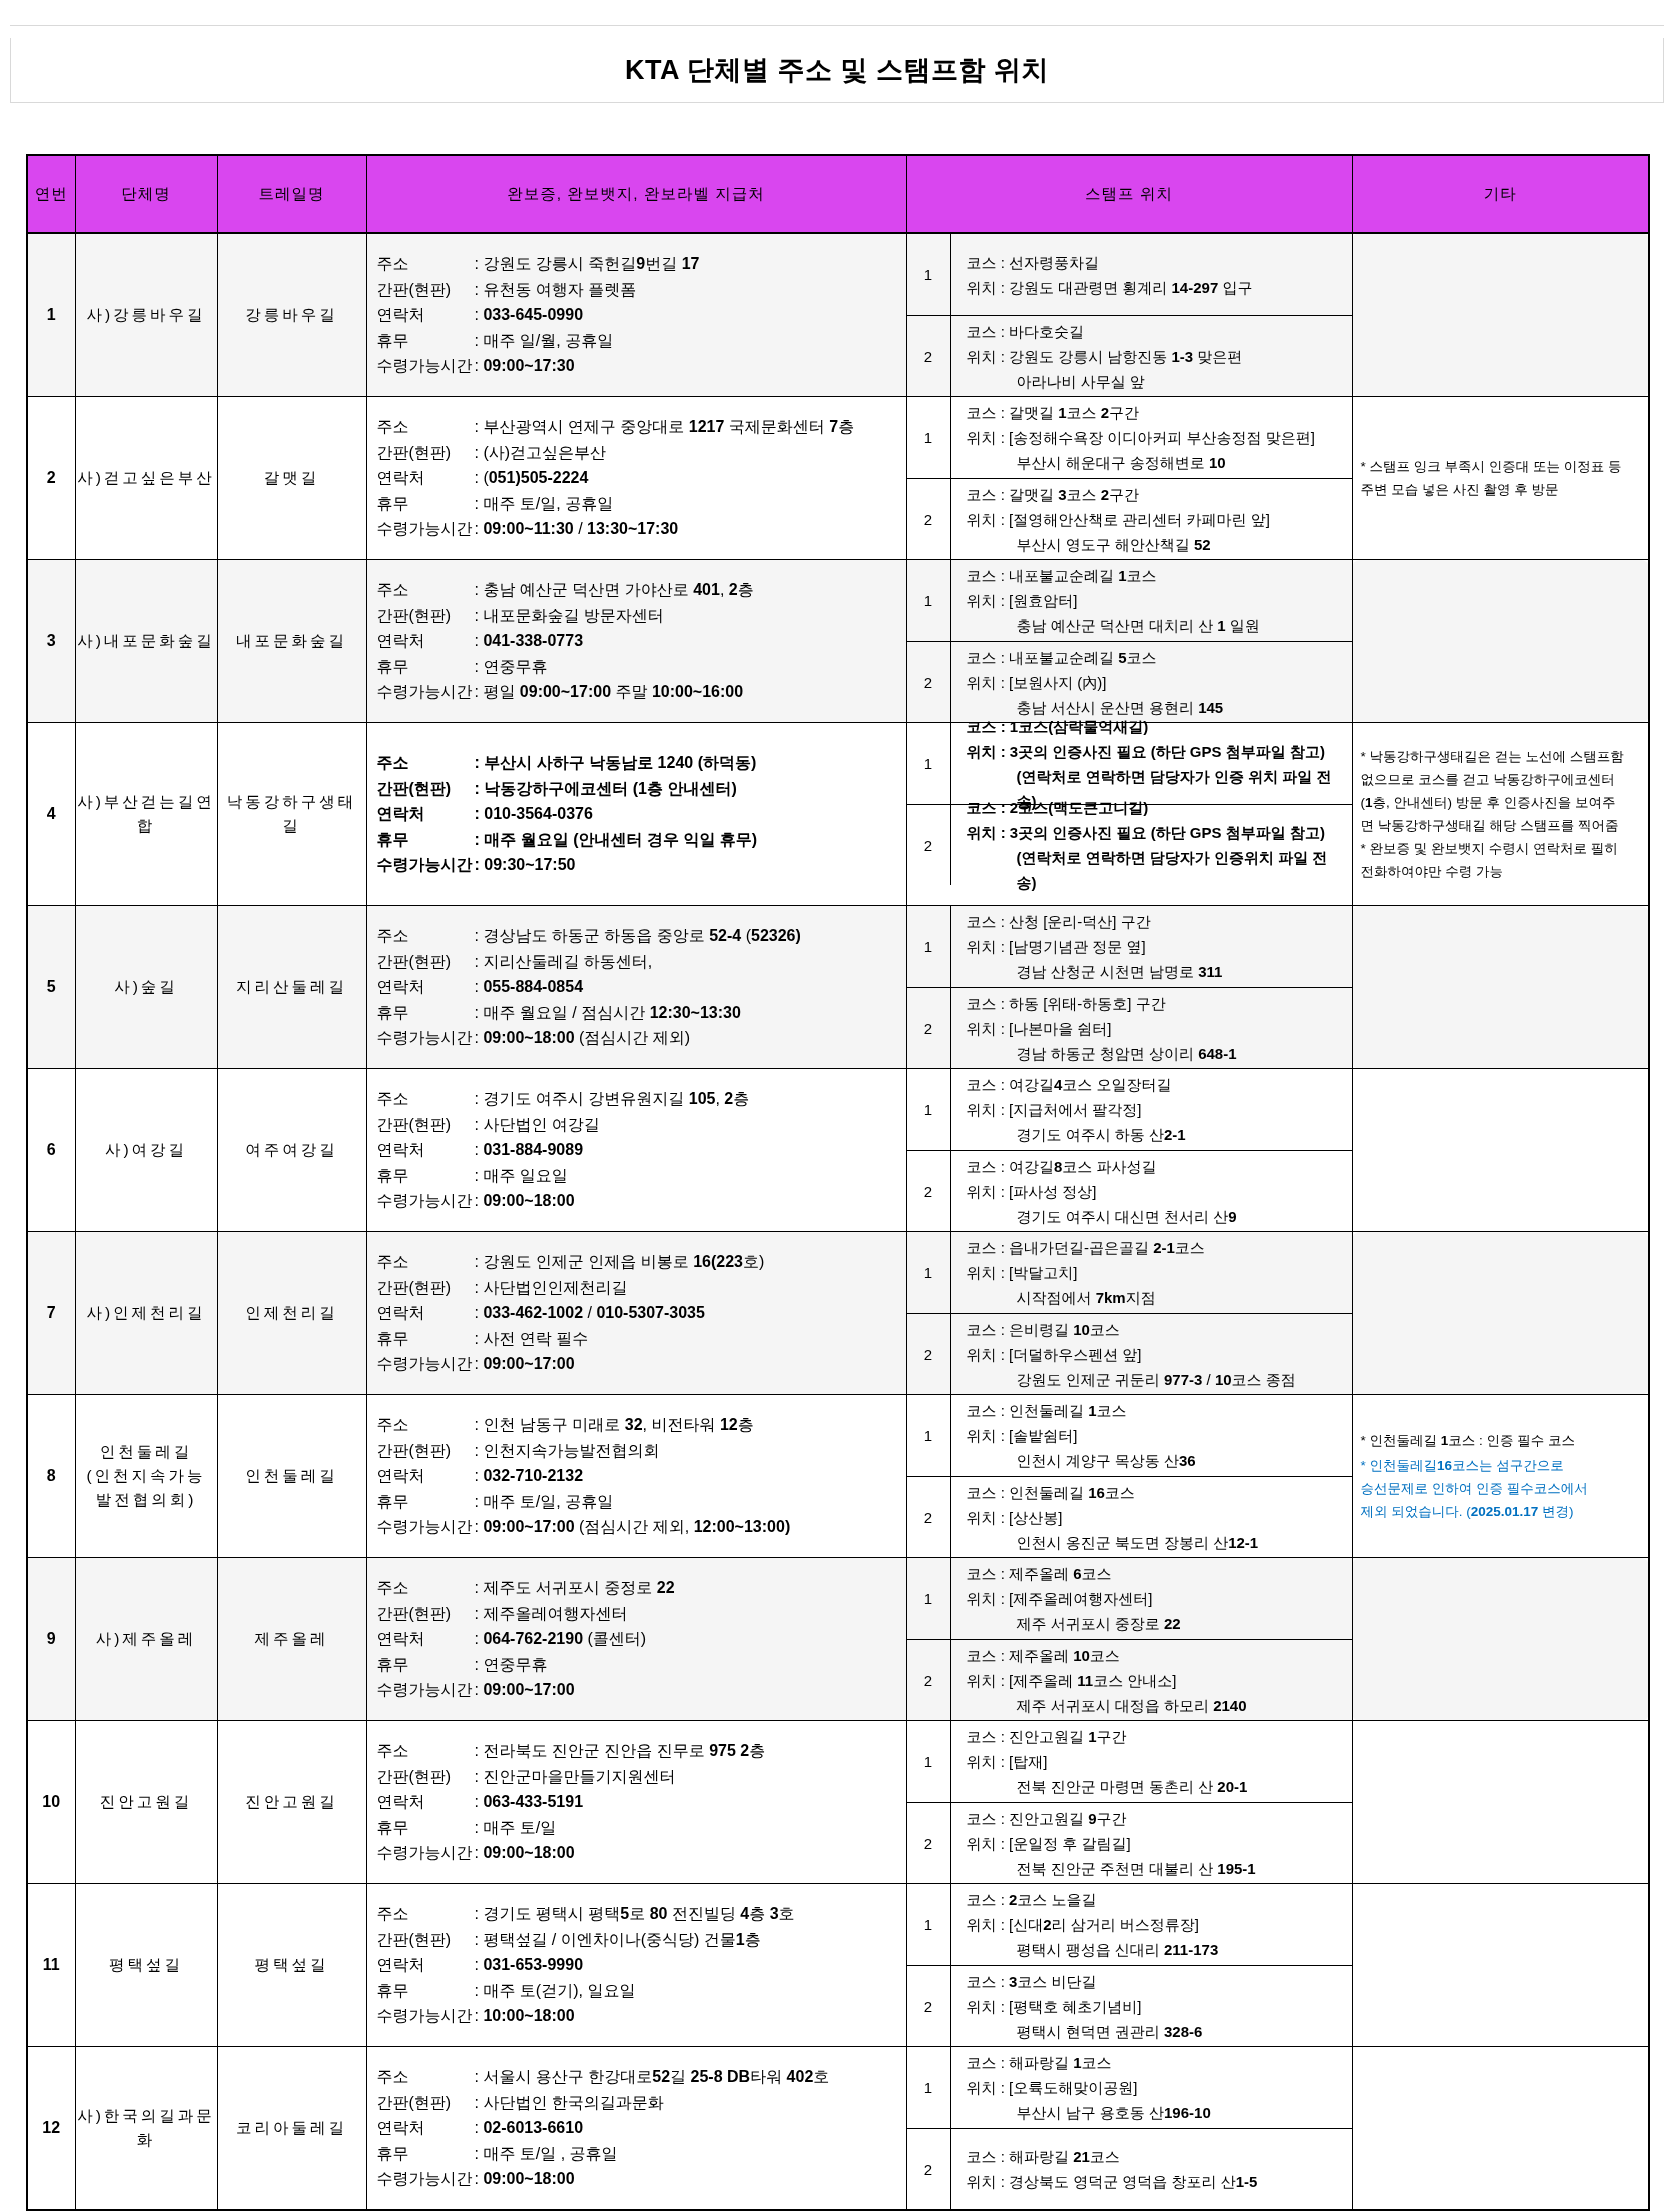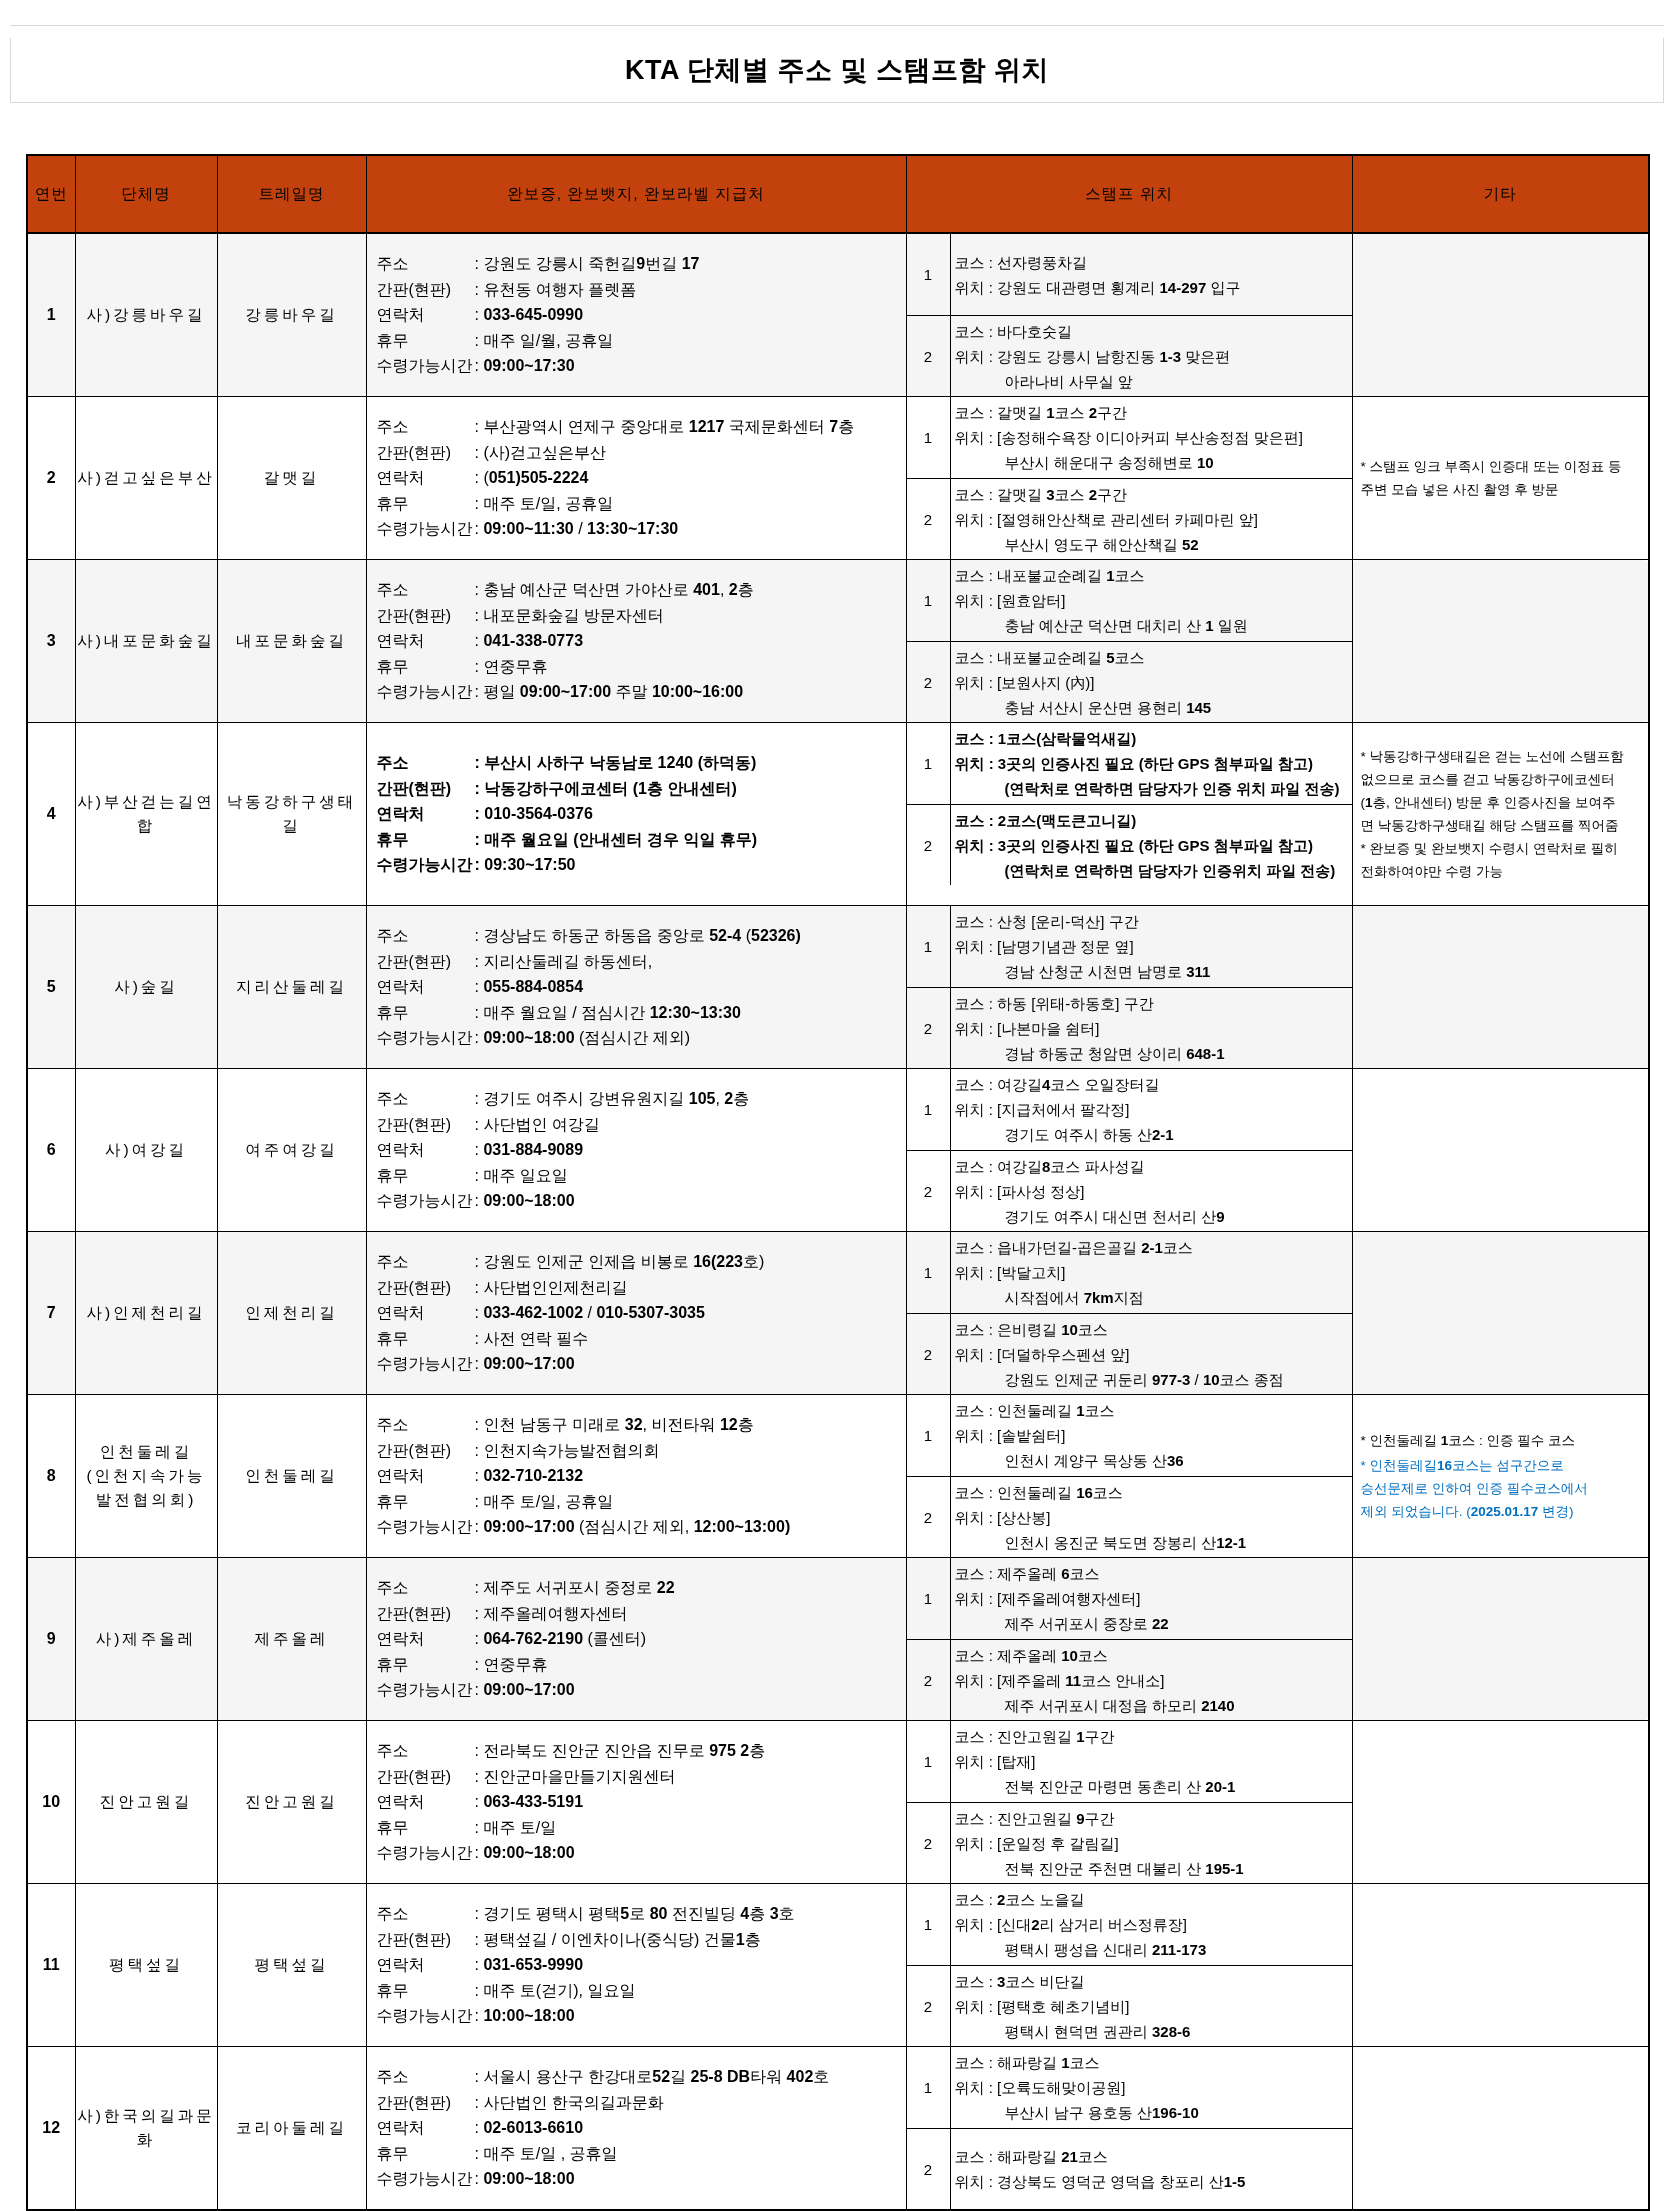--- a/index.html
+++ b/index.html
@@ -22,21 +22,21 @@
   }
   .notice{margin:0;font-size:17.5px;font-weight:700;color:#FF0000;}
   .band-pre{height:25px;}
 
   table.kta-table{
     margin:0 0 0 26px;border-collapse:collapse;table-layout:fixed;
     width:1622px;border:2px solid #000;
   }
   .kta-table th,.kta-table td{border:1px solid #000;box-sizing:border-box;}
   .kta-table thead th{
-    background:#c2410c;height:78px;font-size:15.5px;font-weight:400;
+    background:#d946ef;height:78px;font-size:15.5px;font-weight:400;
     text-align:center;vertical-align:middle;border-bottom:2px solid #000;
     letter-spacing:1px;
   }
   .kta-table tbody tr{height:162px;}
   .kta-table tbody tr.shade td{background:#F5F5F5;}
   .kta-table tbody tr.boldrow .c-pick,
   .kta-table tbody tr.boldrow .sbody{font-weight:700;}
 
   .c-no{text-align:center;vertical-align:middle;font-weight:700;font-size:16px;}
   .c-org,.c-trail{
@@ -49,21 +49,21 @@
   .fval{}
 
   .c-stamps{padding:0;vertical-align:top;}
   .stamp{display:flex;height:81px;box-sizing:border-box;}
   .stamp + .stamp{border-top:1px solid #000;}
   .sno{
     width:43px;flex:0 0 43px;border-right:1px solid #000;
     display:flex;align-items:center;justify-content:center;font-size:15px;
   }
   .sbody{
-    flex:1;padding:4px 4px;display:flex;flex-direction:column;
+    flex:1;padding:4px 16px;display:flex;flex-direction:column;
     justify-content:center;font-size:15px;line-height:25px;
   }
   .cont{padding-left:50px;}
 
   .c-etc{vertical-align:middle;padding:22px 8px;font-size:13.5px;line-height:23px;border-radius:8px;}
   .note + .note{margin-top:2px;}
 
   b{font-weight:700;}
 </style>
 </head>

